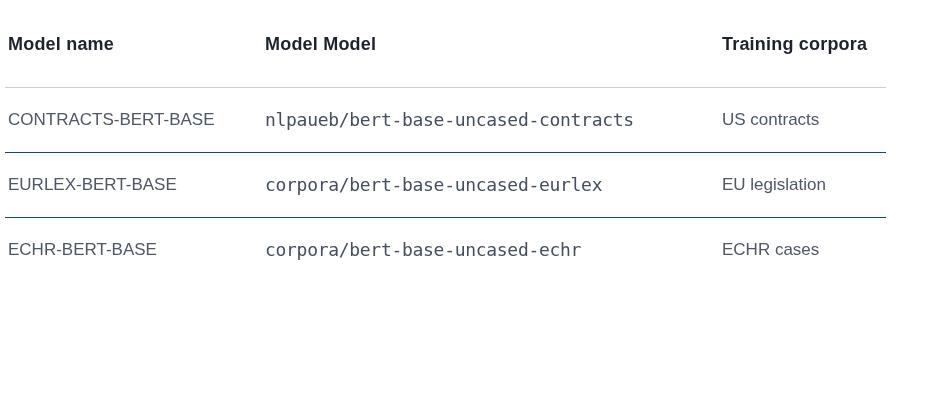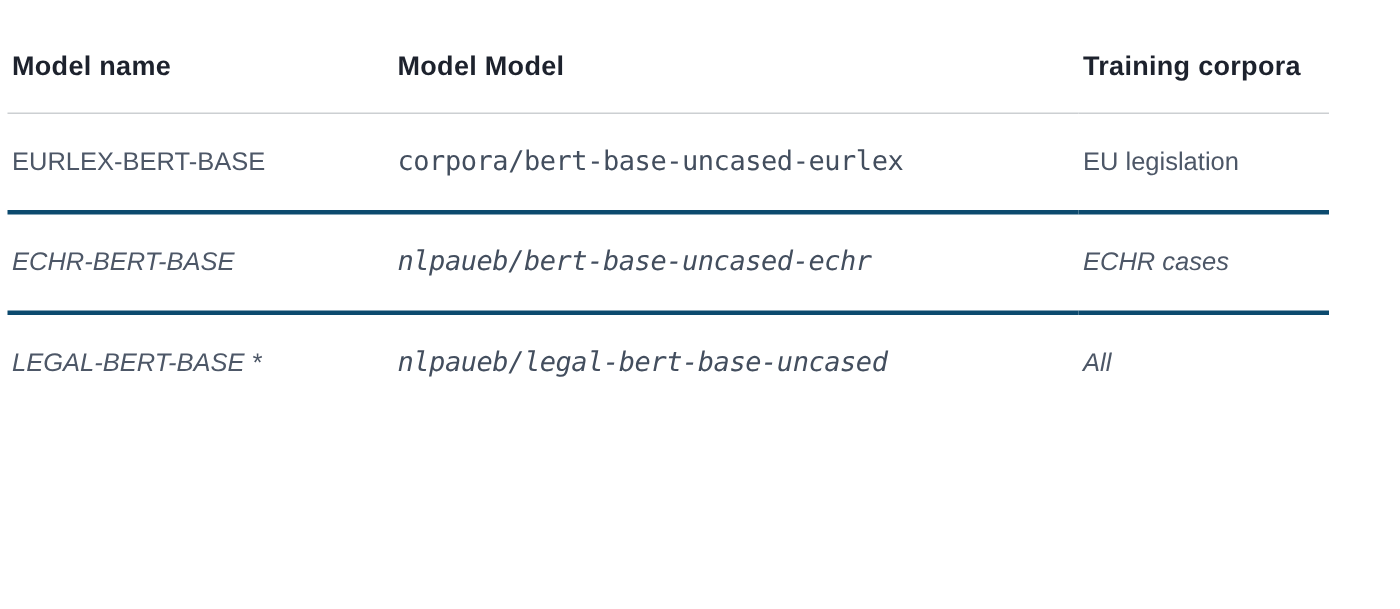--- a/index.html
+++ b/index.html
@@ -27,34 +27,33 @@
   col.c2 { width: 457px; }
   col.c3 { width: 167px; }
   th {
     text-align: left;
     vertical-align: bottom;
     font-size: 18px;
     font-weight: 700;
     letter-spacing: 0.2px;
     color: #1d222d;
     line-height: 21px;
-    padding: 24px 6px 20px 3px;
+    padding: 24px 6px 32px 3px;
     border-bottom: 1px solid #cccfd2;
   }
   td {
     text-align: left;
     vertical-align: middle;
     font-size: 17px;
     color: #4d5767;
     line-height: 23px;
     padding: 20px 6px 21px 3px;
   }
   tbody tr + tr td {
-    border-top: 3px solid #0c4a6e;
-    font-style: italic;
+    border-top: 1px solid #0c4a6e;
   }
   td.mono {
     font-family: "DejaVu Sans Mono", "Liberation Mono", monospace;
     font-size: 18px;
     letter-spacing: -0.3px;
     color: #434e5e;
   }
 </style>
 </head>
 <body>
@@ -68,29 +67,29 @@
     </colgroup>
     <thead>
       <tr>
         <th>Model name</th>
         <th>Model Model</th>
         <th>Training corpora</th>
       </tr>
     </thead>
     <tbody>
       <tr>
+        <td>CONTRACTS-BERT-BASE</td>
+        <td class="mono">nlpaueb/bert-base-uncased-contracts</td>
+        <td>US contracts</td>
+      </tr>
+      <tr>
         <td>EURLEX-BERT-BASE</td>
         <td class="mono">corpora/bert-base-uncased-eurlex</td>
         <td>EU legislation</td>
       </tr>
       <tr>
         <td>ECHR-BERT-BASE</td>
-        <td class="mono">nlpaueb/bert-base-uncased-echr</td>
+        <td class="mono">corpora/bert-base-uncased-echr</td>
         <td>ECHR cases</td>
-      </tr>
-      <tr>
-        <td>LEGAL-BERT-BASE *</td>
-        <td class="mono">nlpaueb/legal-bert-base-uncased</td>
-        <td>All</td>
       </tr>
     </tbody>
   </table>
 </div>
 
 </body></html>

